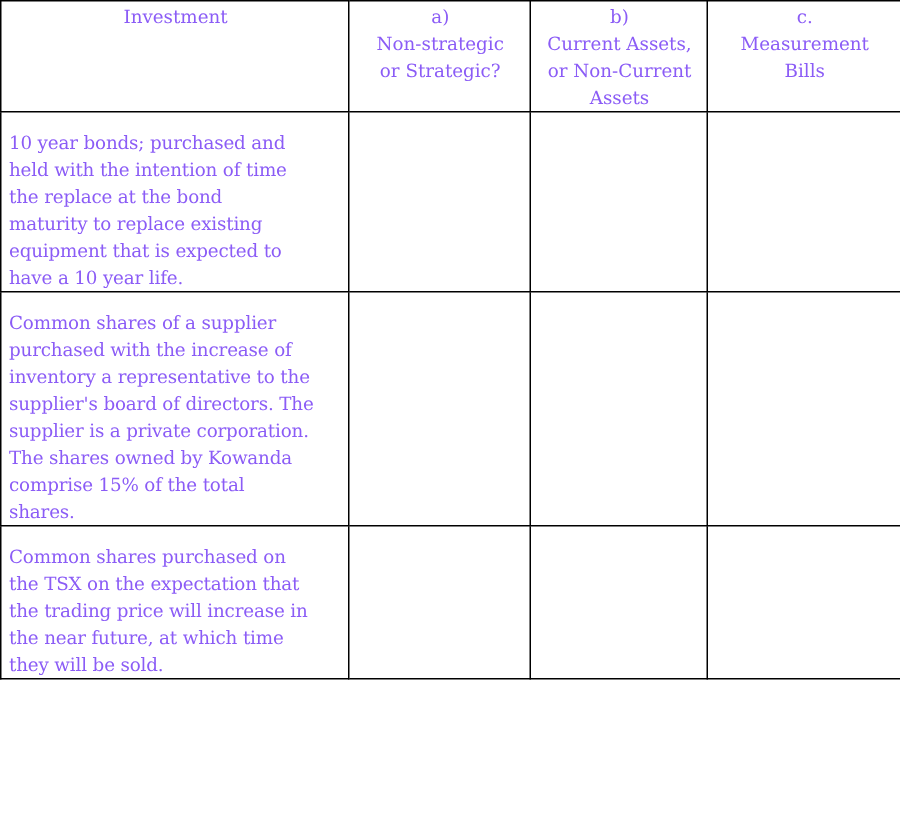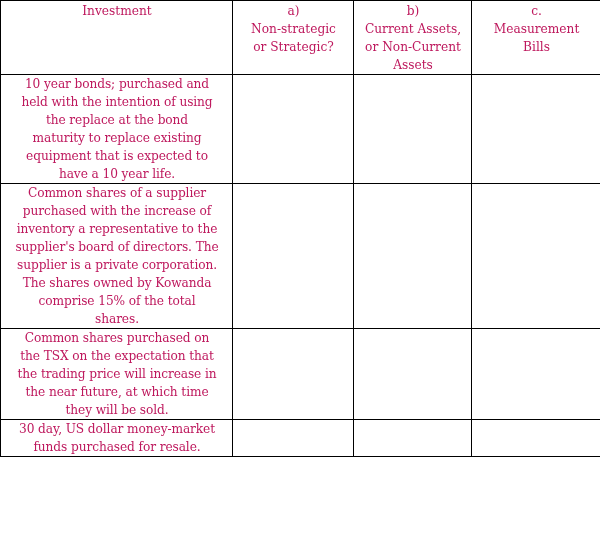--- a/index.html
+++ b/index.html
@@ -4,31 +4,31 @@
   <style>
     html, body { margin: 0; padding: 0; background: #ffffff; }
     body { width: 600px; height: 559px; position: relative; overflow: hidden; }
     table {
       position: absolute; left: 0; top: 0;
       border-collapse: collapse;
       table-layout: fixed;
       width: 600px;
       font-family: "DejaVu Serif", "Liberation Serif", serif;
       font-size: 12.2px;
-      color: #be185d;
+      color: #8b5cf6;
     }
     td, th {
       border: 1.5px solid #000;
       vertical-align: top;
       padding: 0 4px 0 5px;
       line-height: 18px;
       font-weight: normal;
     }
     th { text-align: center; padding-top: 1px; }
-    td.desc { text-align: center; padding-top: 0; letter-spacing: -0.1px; }
+    td.desc { text-align: left; padding-top: 11px; letter-spacing: -0.1px; }
     .line { display: block; white-space: nowrap; }
     tr.h0 { height: 72px; }
     tr.r1 { height: 108px; }
     tr.r2 { height: 144px; }
     tr.r3 { height: 90px; }
     tr.r4 { height: 90px; }
     tr.r5 { height: 37px; }
   </style>
 </head>
 <body>
@@ -60,21 +60,21 @@
         <span class="line">c.</span>
         <span class="line">Measurement</span>
         <span class="line">Bills</span>
       </th>
     </tr>
   </thead>
   <tbody>
     <tr class="r1">
       <td class="desc">
         <span class="line">10 year bonds; purchased and</span>
-        <span class="line">held with the intention of using</span>
+        <span class="line">held with the intention of time</span>
         <span class="line">the replace at the bond</span>
         <span class="line">maturity to replace existing</span>
         <span class="line">equipment that is expected to</span>
         <span class="line">have a 10 year life.</span>
       </td>
       <td></td>
       <td></td>
       <td></td>
     </tr>
     <tr class="r2">
@@ -97,23 +97,14 @@
         <span class="line">Common shares purchased on</span>
         <span class="line">the TSX on the expectation that</span>
         <span class="line">the trading price will increase in</span>
         <span class="line">the near future, at which time</span>
         <span class="line">they will be sold.</span>
       </td>
       <td></td>
       <td></td>
       <td></td>
     </tr>
-    <tr class="r5">
-      <td class="desc">
-        <span class="line">30 day, US dollar money-market</span>
-        <span class="line">funds purchased for resale.</span>
-      </td>
-      <td></td>
-      <td></td>
-      <td></td>
-    </tr>
   </tbody>
 </table>
 
 </body></html>

